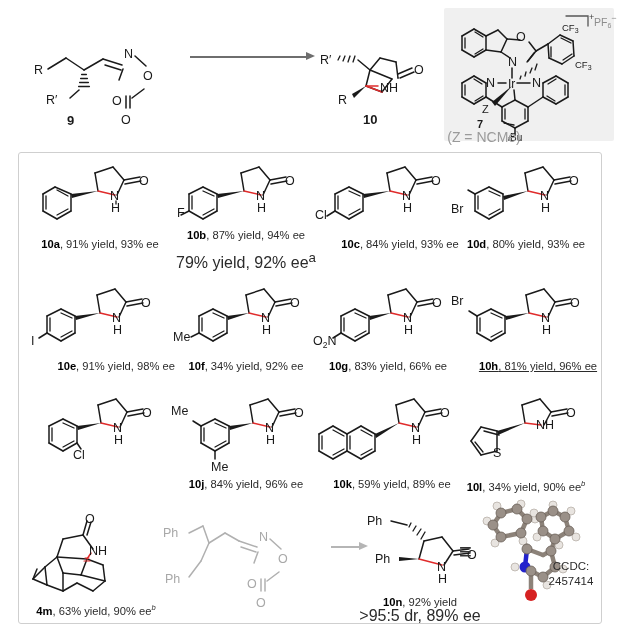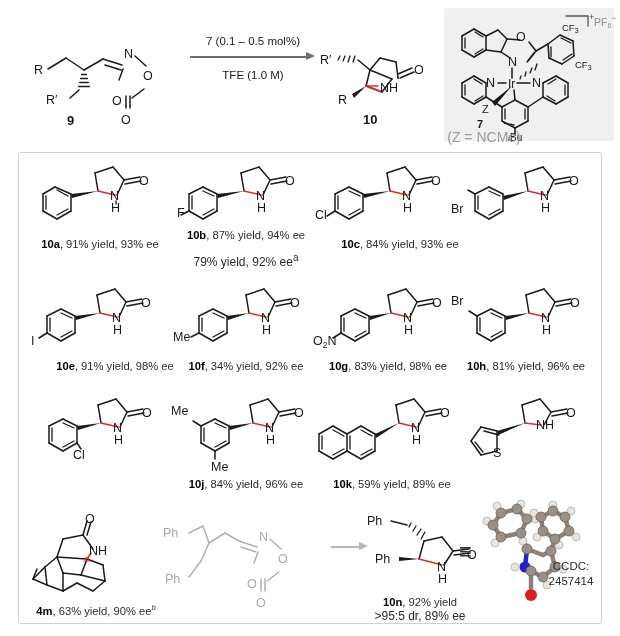--- a/index.html
+++ b/index.html
@@ -31,21 +31,21 @@
 
   
   .panel{
     position:absolute;left:18px;top:152px;width:584px;height:472px;
     border:1px solid #cfcfcf;border-radius:3px;background:#fff;box-sizing:border-box;
   }
   .cell{position:absolute;}
   .cap{position:absolute;width:150px;text-align:center;font-size:11.2px;line-height:14px;color:#2b2b2b;white-space:nowrap;}
   .cap b{font-weight:bold;color:#000;}
   .cap sup{font-size:7.6px;font-style:italic;}
-  .cap2{position:absolute;width:150px;text-align:center;font-size:12px;line-height:14px;color:#2b2b2b;white-space:nowrap;}
+  .cap2{position:absolute;width:150px;text-align:center;font-size:16px;line-height:14px;color:#2b2b2b;white-space:nowrap;}
 
   
   svg{display:block;overflow:visible;}
   .bond{stroke:#1a1a1a;stroke-width:1.5;fill:none;stroke-linecap:round;stroke-linejoin:round;}
   .bond-thin{stroke:#1a1a1a;stroke-width:1.3;fill:none;stroke-linecap:round;}
   .bond-red{stroke:#e02b2b;stroke-width:1.5;fill:none;stroke-linecap:round;}
   .wedge{fill:#1a1a1a;stroke:none;}
   .atom{font-family:"Liberation Sans",sans-serif;font-size:12.5px;fill:#1a1a1a;}
   .atom-sm{font-family:"Liberation Sans",sans-serif;font-size:9px;fill:#1a1a1a;}
   .gray{stroke:#b0b0b0;}
@@ -86,29 +86,25 @@
       <path class="bond" d="M120 77 L108 86"></path>
       <text class="atom" x="88" y="93">O</text>
       <path class="bond" d="M95 68 L99 57"></path>
       <path class="bond" d="M102 84 L102 96"></path>
       <path class="bond" d="M106 84 L106 96"></path>
       <text class="atom" x="97" y="112">O</text>
 
       <text class="atom" style="font-weight:bold;font-size:13px;" x="43" y="113">9</text>
     </svg>
 
-    <div class="cond" style="left:188px;top:34px;width:130px;">
-      <span>7 (0.1 – 0.5 mol%)</span>
-    </div>
     <div class="arrowbox" style="left:190px;top:56px;width:126px;height:10px;">
       <div class="arrow-line" style="width:118px;"></div>
       <div class="arrow-head" style="left:116px;"></div>
     </div>
     <div class="cond" style="left:188px;top:68px;width:130px;">
-      <div>TFE (1.0 M)</div>
     </div>
 
     <svg style="position:absolute;left:318px;top:24px;" width="130" height="110" viewBox="0 0 130 110">
       <text class="atom" x="2" y="40">R′</text>
       <g>
         <path class="bond-thin" d="M20 36 L22 32"></path>
         <path class="bond-thin" d="M25 37 L27 32"></path>
         <path class="bond-thin" d="M30 38 L32 32"></path>
         <path class="bond-thin" d="M35 38 L37 32"></path>
       </g>
@@ -380,20 +376,23 @@
           <path class="bond" d="M92 8 L103 21"></path>
           <path class="bond" d="M103 21 L96 36"></path>
           <path class="bond-red" d="M77 32 L94 36"></path>
           <path class="bond" d="M103 21 L119 18"></path>
           <path class="bond" d="M104 25 L120 22"></path>
         </g>
         <text class="atom" x="118" y="26">O</text>
         <text class="atom" x="89" y="41">N</text>
         <text class="atom" x="90" y="53">H</text>
       </svg>
+      <div class="cap" style="left:0;top:78px;">
+        <b>10d</b><span>, 80% yield, 93% ee</span>
+      </div>
     </div>
 
     <div class="cell" style="left:6px;top:130px;">
       <svg width="150" height="74" viewBox="0 0 150 74">
         <text class="atom" x="6" y="62">I</text>
         <g>
           <path class="bond" d="M22 50 L22 33"></path>
           <path class="bond" d="M22 33 L36 26"></path>
           <path class="bond" d="M36 26 L50 33"></path>
           <path class="bond" d="M50 33 L50 50"></path>
@@ -411,21 +410,21 @@
           <path class="bond" d="M90 6 L101 19"></path>
           <path class="bond" d="M101 19 L94 34"></path>
           <path class="bond-red" d="M75 30 L92 34"></path>
           <path class="bond" d="M101 19 L117 16"></path>
           <path class="bond" d="M102 23 L118 20"></path>
         </g>
         <text class="atom" x="116" y="24">O</text>
         <text class="atom" x="87" y="39">N</text>
         <text class="atom" x="88" y="51">H</text>
       </svg>
-      <div class="cap" style="left:15px;top:76px;">
+      <div class="cap" style="left:0;top:76px;text-align:right;">
         <b>10e</b><span>, 91% yield, 98% ee</span>
       </div>
     </div>
 
     <div class="cell" style="left:152px;top:130px;">
       <svg width="150" height="74" viewBox="0 0 150 74">
         <text class="atom" x="2" y="58">Me</text>
         <g>
           <path class="bond" d="M28 50 L28 33"></path>
           <path class="bond" d="M28 33 L42 26"></path>
@@ -480,21 +479,21 @@
           <path class="bond" d="M104 19 L97 34"></path>
           <path class="bond-red" d="M78 30 L95 34"></path>
           <path class="bond" d="M104 19 L120 16"></path>
           <path class="bond" d="M105 23 L121 20"></path>
         </g>
         <text class="atom" x="119" y="24">O</text>
         <text class="atom" x="90" y="39">N</text>
         <text class="atom" x="91" y="51">H</text>
       </svg>
       <div class="cap" style="left:0;top:76px;">
-        <b>10g</b><span>, 83% yield, 98% ee</span>
+        <b>10g</b><span>, 83% yield, 66% ee</span>
       </div>
     </div>
 
     <div class="cell" style="left:432px;top:130px;">
       <svg width="150" height="74" viewBox="0 0 150 74">
         <text class="atom" x="0" y="22">Br</text>
         <g>
           <path class="bond" d="M26 50 L26 33"></path>
           <path class="bond" d="M26 33 L40 26"></path>
           <path class="bond" d="M40 26 L54 33"></path>
@@ -513,21 +512,21 @@
           <path class="bond" d="M93 6 L104 19"></path>
           <path class="bond" d="M104 19 L97 34"></path>
           <path class="bond-red" d="M78 30 L95 34"></path>
           <path class="bond" d="M104 19 L120 16"></path>
           <path class="bond" d="M105 23 L121 20"></path>
         </g>
         <text class="atom" x="119" y="24">O</text>
         <text class="atom" x="90" y="39">N</text>
         <text class="atom" x="91" y="51">H</text>
       </svg>
-      <div class="cap" style="left:0;top:76px;">
+      <div class="cap" style="left:12px;top:76px;text-decoration:underline;">
         <b>10h</b><span>, 81% yield, 96% ee</span>
       </div>
     </div>
 
     <div class="cell" style="left:6px;top:248px;">
       <svg width="150" height="76" viewBox="0 0 150 76">
         <text class="atom" x="48" y="58">Cl</text>
         <g>
           <path class="bond" d="M24 42 L24 25"></path>
           <path class="bond" d="M24 25 L38 18"></path>
@@ -650,20 +649,23 @@
           <path class="bond" d="M71 4 L89 -2"></path>
           <path class="bond" d="M89 -2 L100 11"></path>
           <path class="bond" d="M100 11 L93 24"></path>
           <path class="bond-red" d="M74 22 L90 24"></path>
           <path class="bond" d="M100 11 L116 8"></path>
           <path class="bond" d="M101 15 L117 12"></path>
         </g>
         <text class="atom" x="115" y="16">O</text>
         <text class="atom" x="85" y="28">NH</text>
       </svg>
+      <div class="cap" style="left:0;top:76px;">
+        <b>10l</b><span>, 34% yield, 90% ee</span><sup>b</sup>
+      </div>
     </div>
 
     <div class="cell" style="left:6px;top:362px;">
       <svg width="150" height="82" viewBox="0 0 150 82">
         <g>
           <path class="bond" d="M32 42 L20 52"></path>
           <path class="bond" d="M20 52 L22 70"></path>
           <path class="bond" d="M22 70 L38 76"></path>
           <path class="bond" d="M38 76 L52 68"></path>
           <path class="bond" d="M52 68 L68 76"></path>

